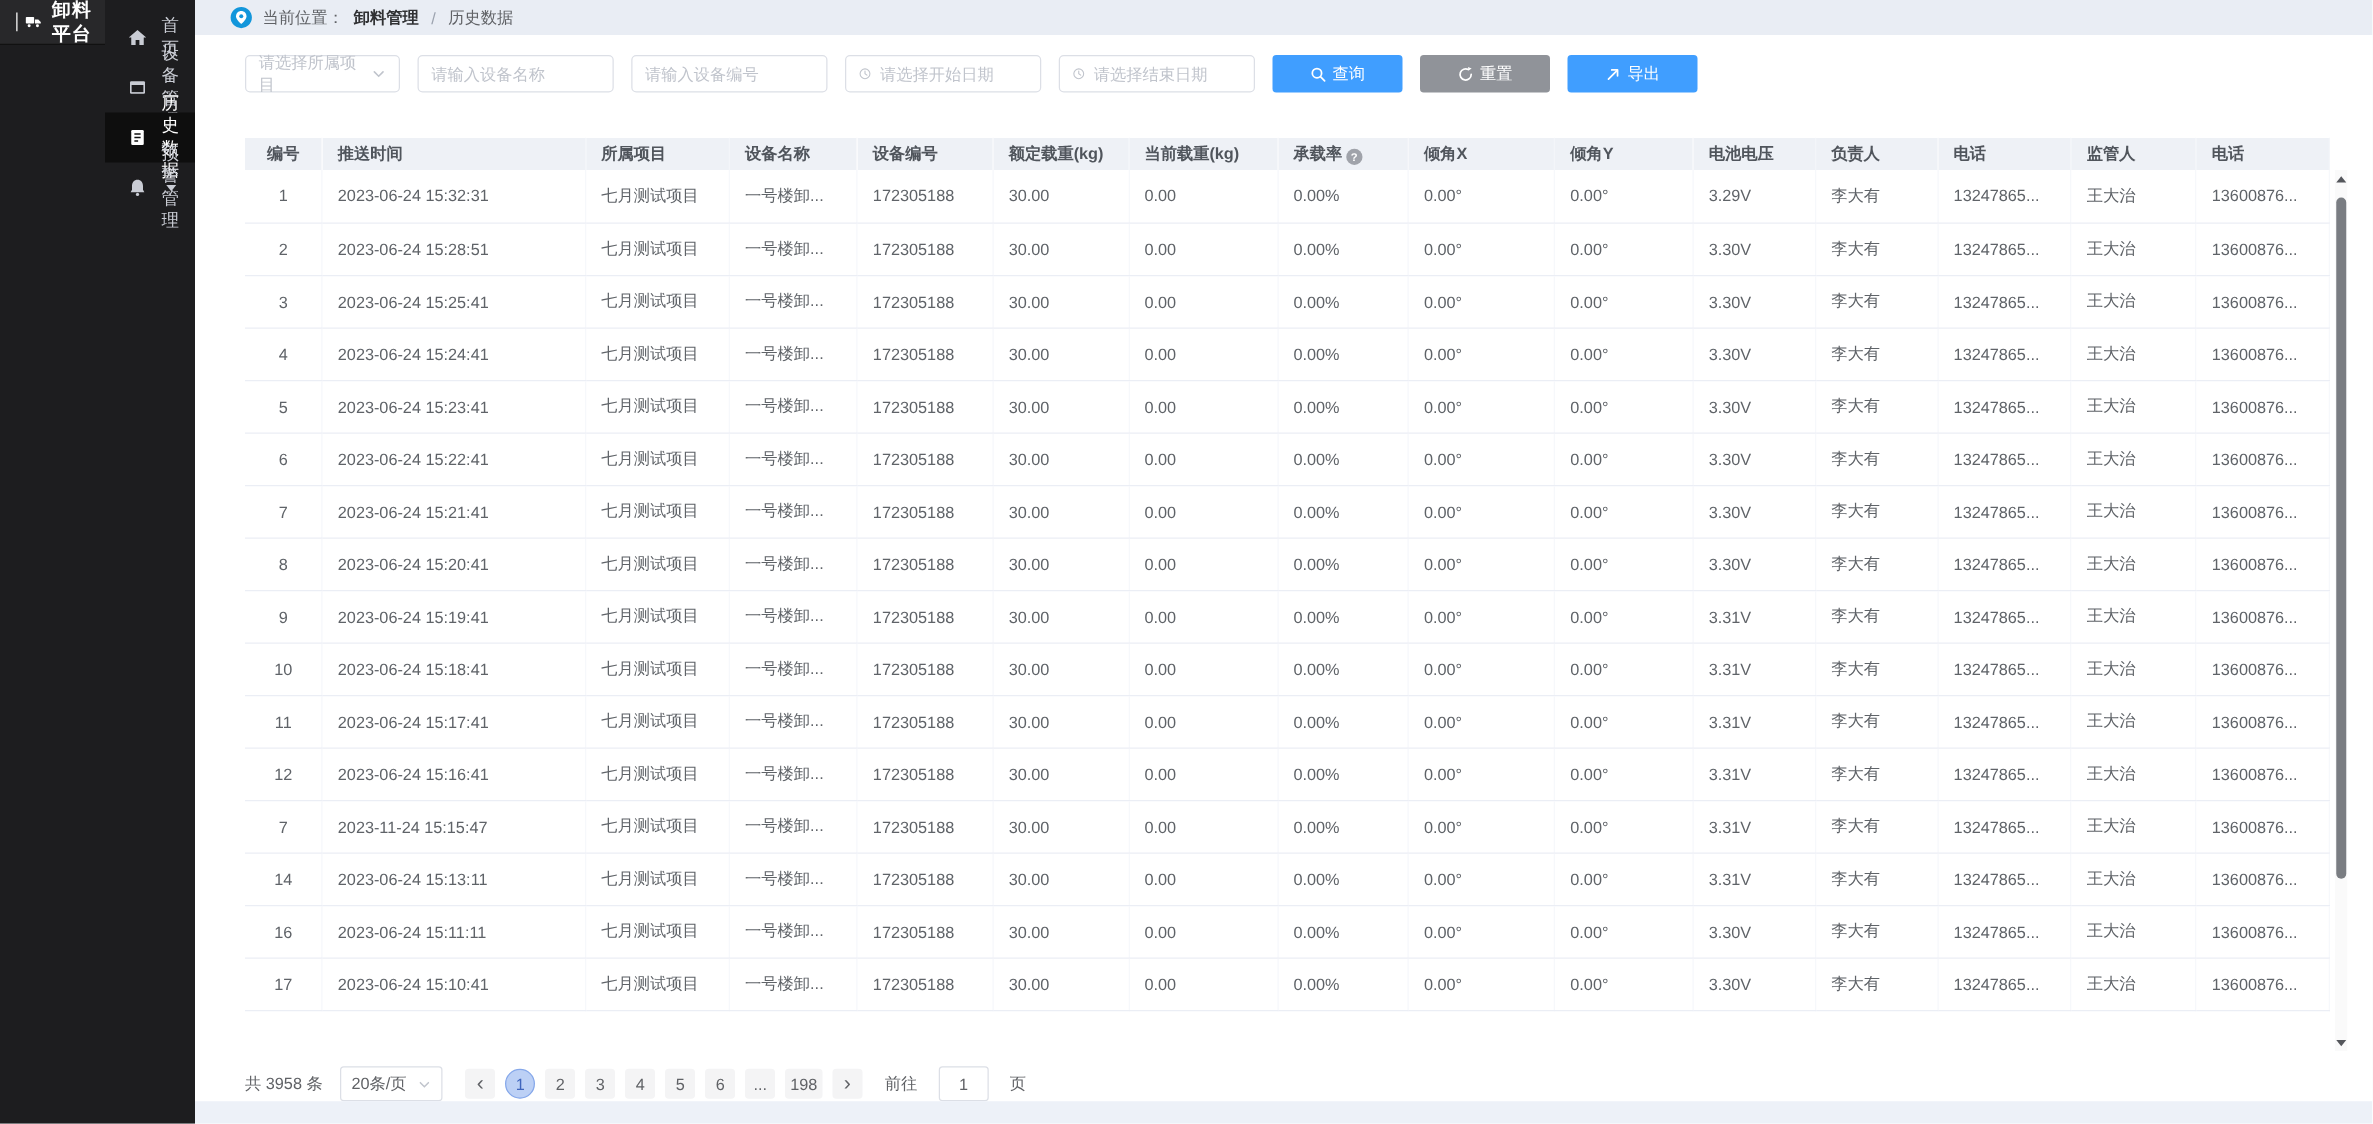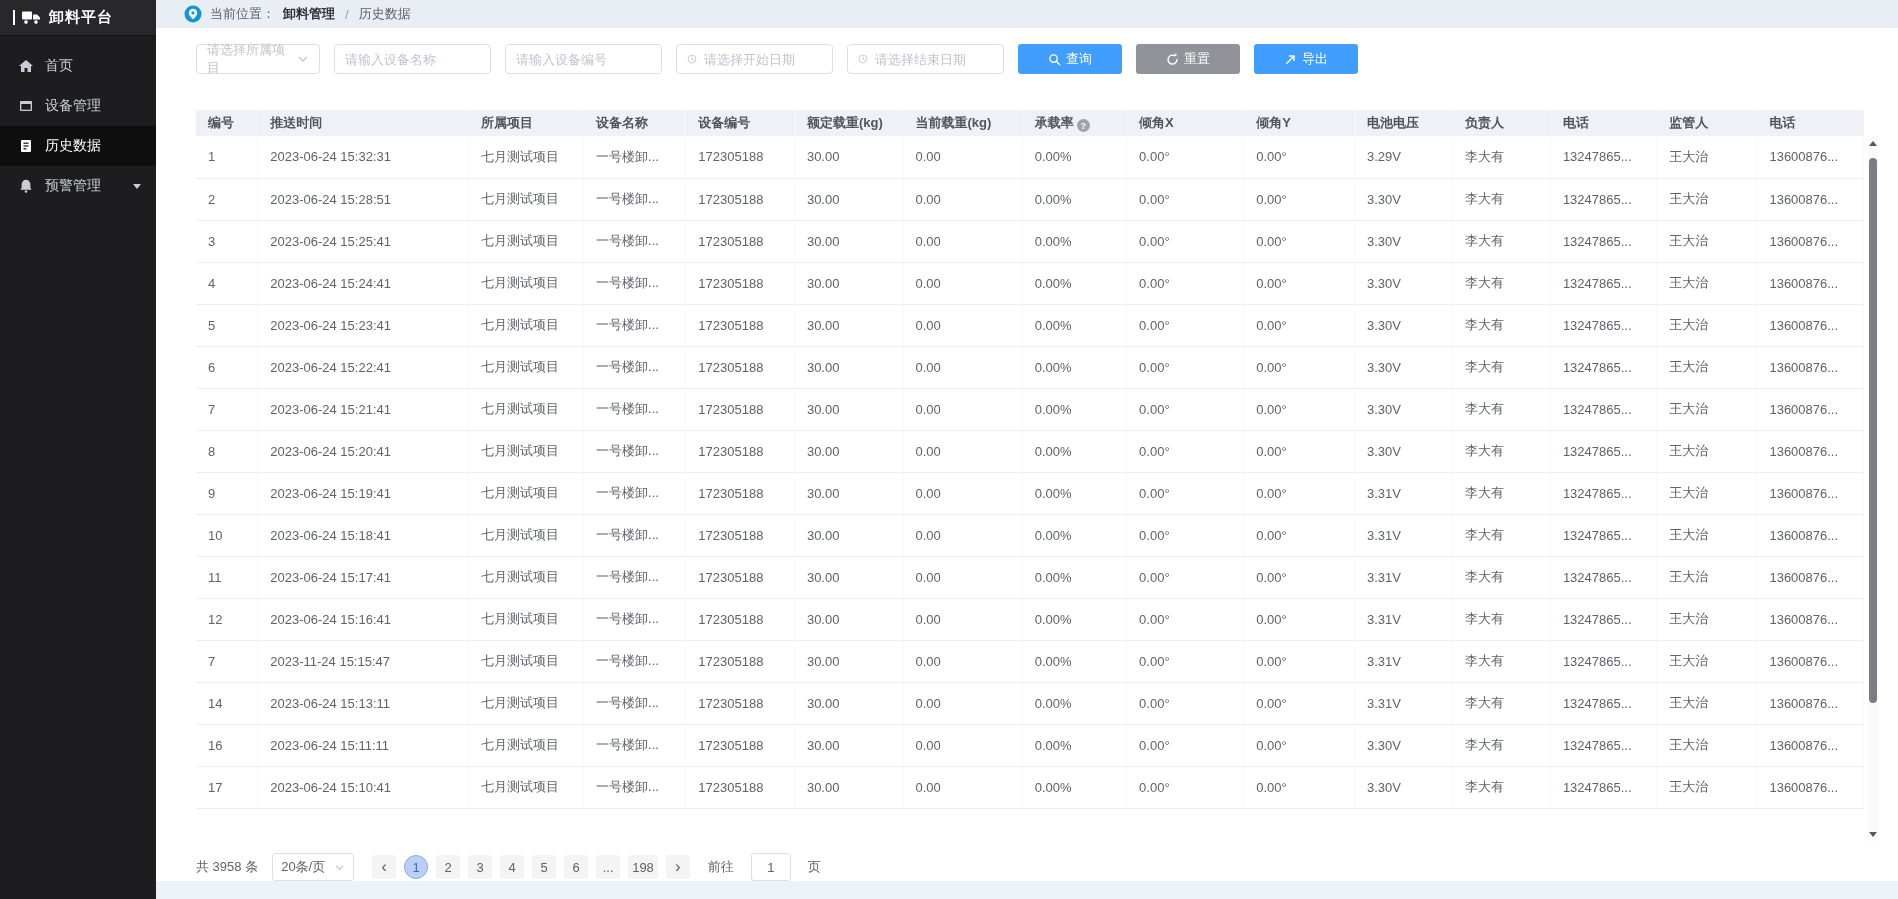--- a/index.html
+++ b/index.html
@@ -1,21 +1,21 @@
 <!DOCTYPE html>
 <html><head>
 <meta charset="utf-8">
 <style>
   * { margin:0; padding:0; box-sizing:border-box; }
   html,body { width:1898px; height:899px; overflow:hidden;
     font-family:"Liberation Sans","DejaVu Sans",sans-serif; }
   .app { display:flex; width:100%; height:100%; background:#edf1f8; }
 
   
-  .sidebar { width:156px; flex-shrink:0; background:#1d1d1f; display:flex; flex-direction:column; }
+  .sidebar { width:156px; flex-shrink:0; background:#1d1d1f; display:flex; flex-direction:row; }
   .logo { height:36px; background:#28282a; display:flex; align-items:center; padding-left:13px;
           color:#fff; font-size:15px; font-weight:bold; letter-spacing:1px; border-bottom:1px solid #111; }
   .logo-bar { width:2px; height:15px; background:#fff; margin-right:6px; }
   .logo svg { margin-right:8px; }
   .menu { padding-top:10px; }
   .menu-item { height:40px; display:flex; align-items:center; padding-left:18px; gap:11px;
                color:#c9ccd4; font-size:14px; cursor:pointer; position:relative; --bg:#1d1d1f; }
   .menu-item.active { background:#0e0e0e; color:#fff; --bg:#0e0e0e; }
   .menu-item svg { width:16px; height:16px; flex-shrink:0; }
   .caret-down { position:absolute; right:15px; width:0; height:0;
@@ -47,21 +47,21 @@
   .btn-gray { background:#909399; }
 
   
   .table-wrap { margin-top:36px; height:731px; position:relative; overflow:hidden; }
   table { width:calc(100% - 14px); border-collapse:collapse; table-layout:fixed; }
   th { background:#eef1f6; height:26px; font-size:13px; color:#50555c; font-weight:bold;
        text-align:left; padding:0 12px; border-right:1px solid #f3f5f9; white-space:nowrap; overflow:hidden; }
   td { height:42px; font-size:13px; color:#5f6368; padding:0 12px; background:#fff;
        border-bottom:1px solid #ebeef5; border-right:1px solid #f6f8fb;
        white-space:nowrap; overflow:hidden; }
-  .c-center { }
+  .c-center { text-align:center; }
   .q-icon { display:inline-flex; align-items:center; justify-content:center; width:13px; height:13px;
             border-radius:50%; background:#a0a3aa; color:#fff; font-size:9px; font-weight:bold;
             margin-left:3px; vertical-align:-2px; cursor:pointer; }
 
   
   .vscroll { position:absolute; top:26px; right:0; bottom:0; width:10px; background:#fafafa; }
   .vs-arrow { position:absolute; left:0; width:10px; height:14px; display:flex;
               align-items:center; justify-content:center; cursor:pointer; }
   .vs-up { top:0; } .vs-down { bottom:0; }
   .tri-up { width:0; height:0; border-left:4px solid transparent; border-right:4px solid transparent;

